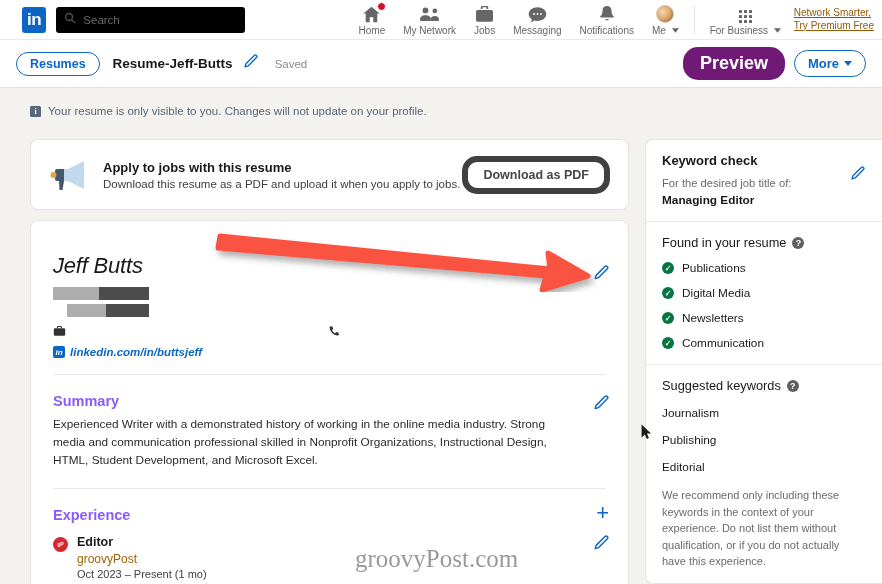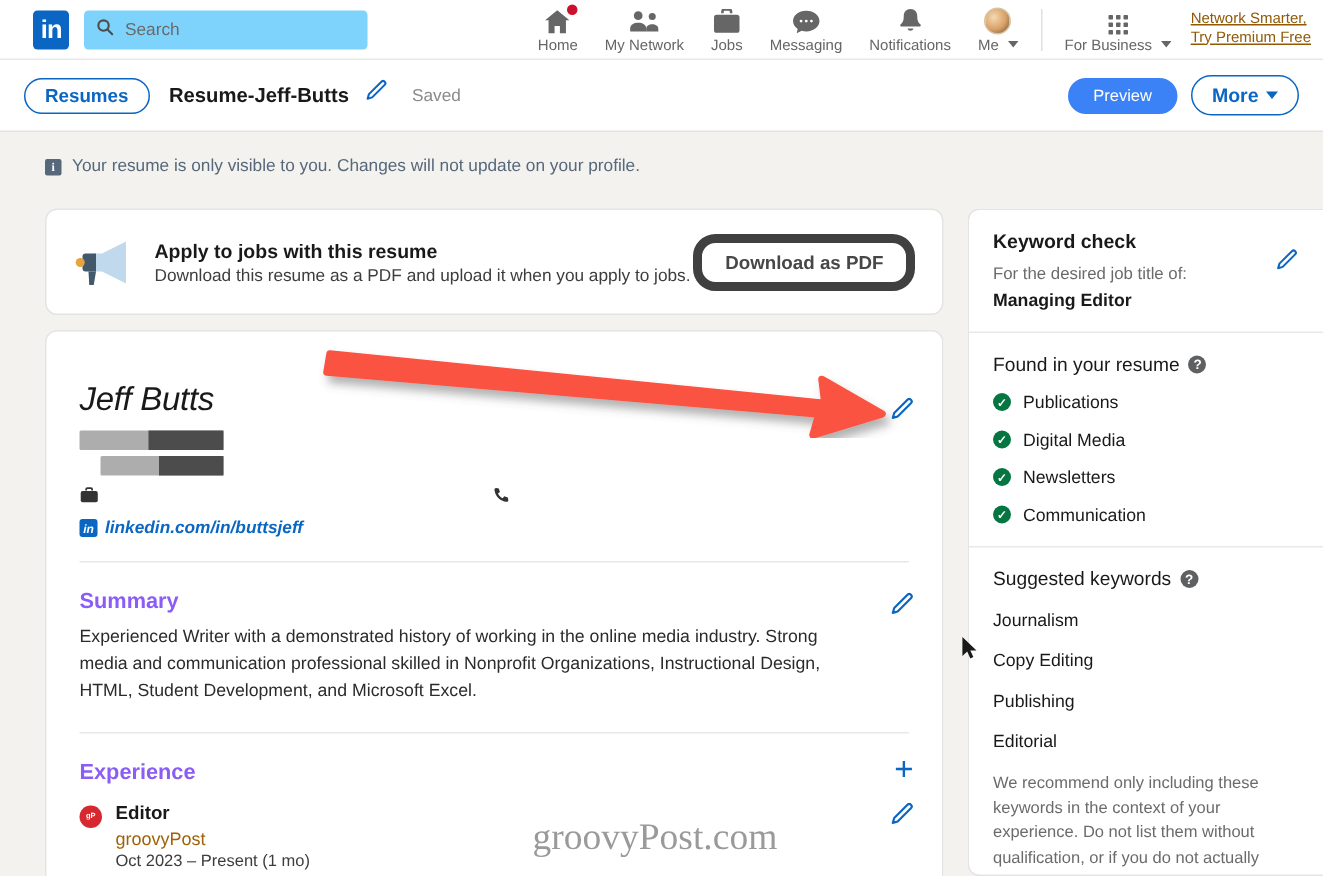--- a/index.html
+++ b/index.html
@@ -17,21 +17,21 @@
     background: #fff; display: flex; align-items: center;
     border-bottom: 1px solid #e8e8e8;
   }
   .li-logo {
     width: 26px; height: 26px; background: #0a66c2; border-radius: 3px;
     margin-left: 22px; color: #fff; font-weight: bold; font-size: 17px;
     display: flex; align-items: center; justify-content: center;
     letter-spacing: -0.5px; font-family: "Liberation Sans", sans-serif;
   }
   .searchbox {
-    margin-left: 10px; width: 200px; height: 26px; background: #7dd3fc;
+    margin-left: 10px; width: 200px; height: 26px; background: #000000;
     border-radius: 3px; display: flex; align-items: center; padding: 0 8px;
   }
   .search-glyph { font-size: 12px; color: #5f6061; margin-right: 7px; }
   .search-ph { font-size: 11.5px; color: #6a6a6a; }
 
   .navitems { display: flex; align-items: center; margin-left: 105px; height: 40px; }
   .navitem {
     display: flex; flex-direction: column; align-items: center;
     justify-content: center; height: 40px; padding: 0 9px;
     color: #666; position: relative; cursor: pointer;
@@ -67,22 +67,22 @@
   }
   .pill-resumes {
     margin-left: 16px; border: 1px solid #0a66c2; color: #0a66c2;
     border-radius: 14px; padding: 4px 13px; font-size: 12.5px; font-weight: bold;
     cursor: pointer;
   }
   .res-title { margin-left: 13px; font-size: 13.5px; color: #191919; font-weight: bold; }
   .saved { margin-left: 16px; font-size: 11.5px; color: #8a8a8a; }
   .spacer { flex: 1; }
   .btn-preview {
-    background: #3b82f6; color: #fff; border-radius: 15px;
-    padding: 6px 17px; font-size: 11px; font-weight: normal; cursor: pointer;
+    background: #701a75; color: #fff; border-radius: 15px;
+    padding: 6px 17px; font-size: 18px; font-weight: bold; cursor: pointer;
   }
   .btn-more {
     margin-left: 9px; margin-right: 16px; border: 1px solid #0a66c2; color: #0a66c2;
     border-radius: 15px; padding: 5px 13px; font-size: 13px; font-weight: bold;
     cursor: pointer; display: flex; align-items: center; gap: 5px;
   }
   .caret { width: 0; height: 0; border-left: 4px solid transparent;
            border-right: 4px solid transparent; border-top: 5px solid currentColor; }
 
   
@@ -458,21 +458,20 @@
     </div>
 
     <div class="ins-div"></div>
 
     <div class="ins-head">
       <span>Suggested keywords</span>
       <span class="qmark">?</span>
     </div>
 
     <div class="kw-sug">Journalism</div>
-    <div class="kw-sug">Copy Editing</div>
     <div class="kw-sug">Publishing</div>
     <div class="kw-sug">Editorial</div>
 
     <div class="ins-note">We recommend only including these keywords in the context of your experience. Do not list them without qualification, or if you do not actually have this experience.</div>
   </div>
 
   <div class="arrow">
     <svg width="420" height="70" viewBox="0 0 420 70">
       <defs>
         <filter id="sh" x="-20%" y="-20%" width="150%" height="160%">

